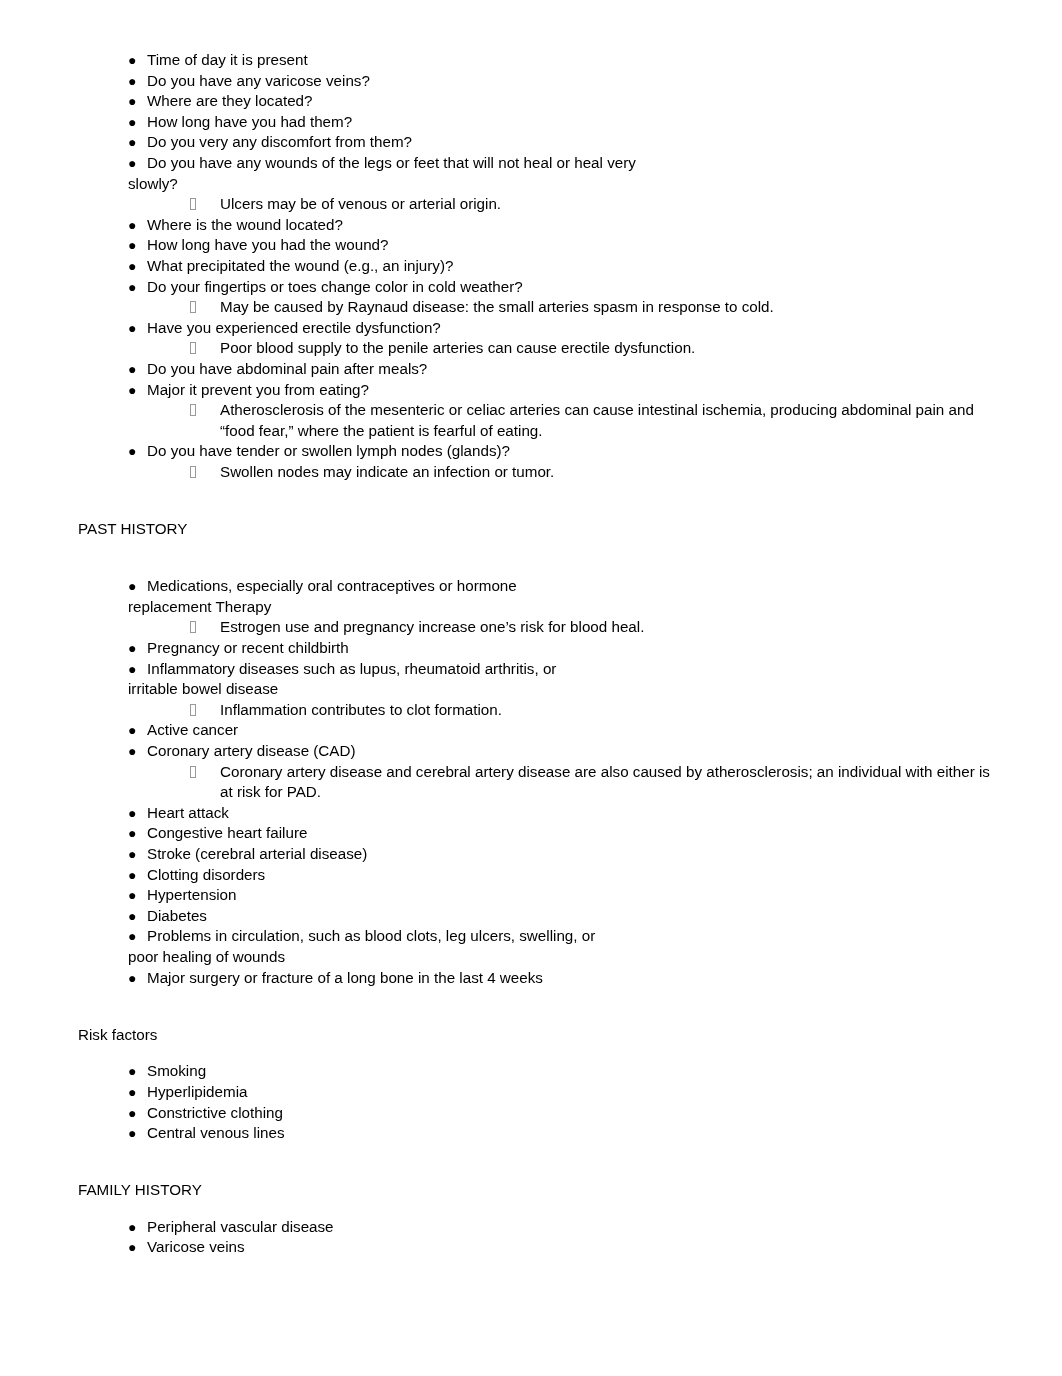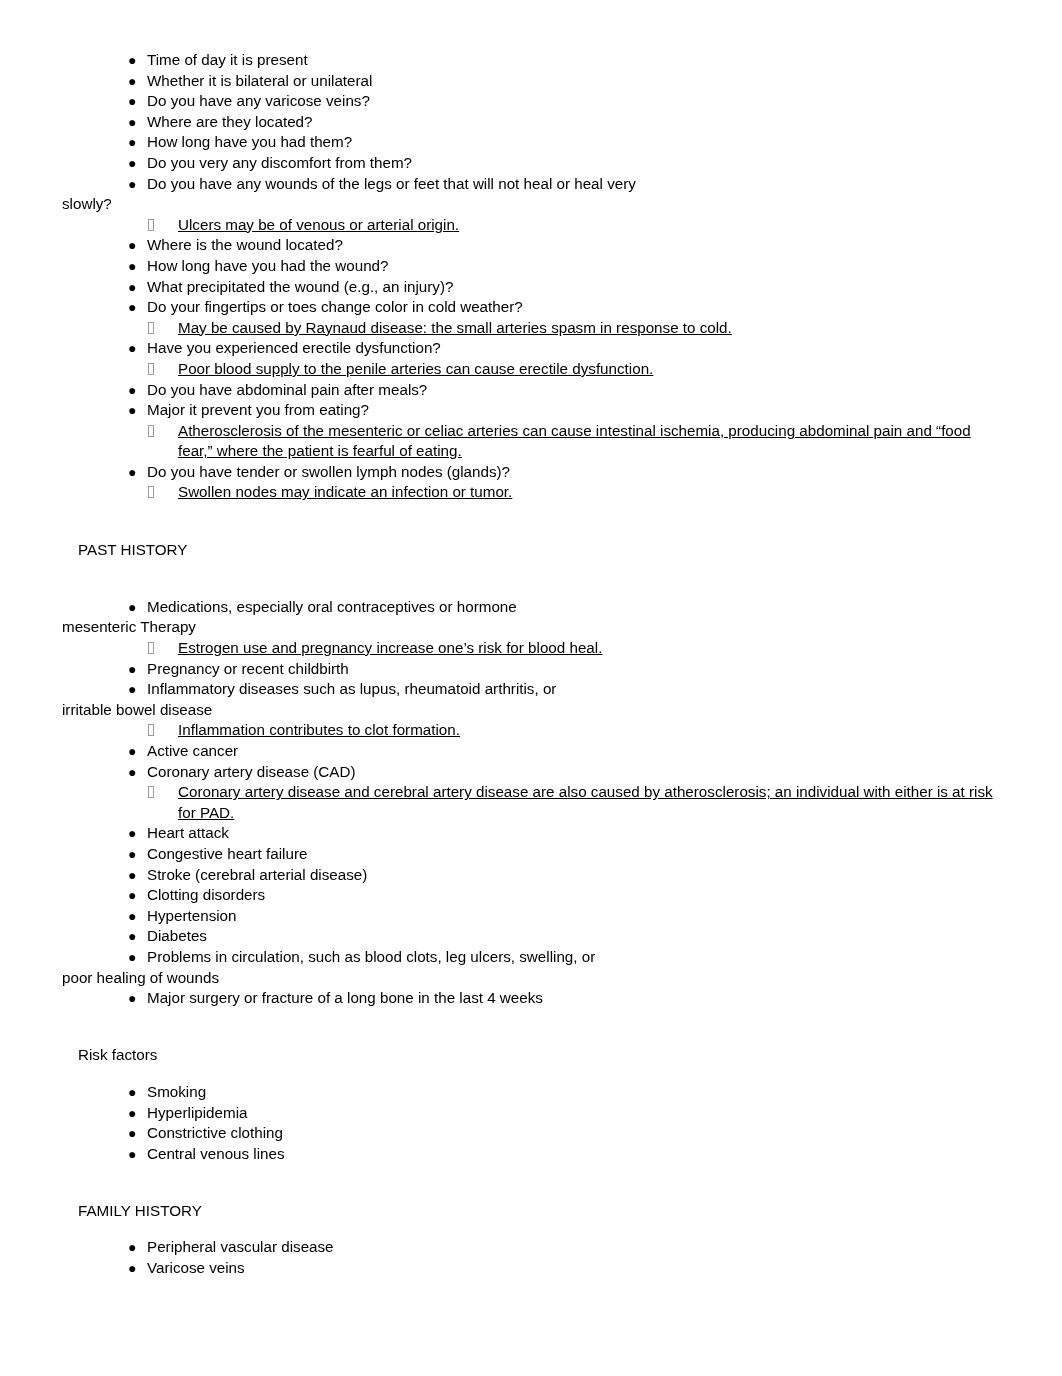--- a/index.html
+++ b/index.html
@@ -37,28 +37,28 @@
     font-size: 14px;
     line-height: 20.6px;
     vertical-align: top;
   }
   .b-row .txt {
     display: inline;
   }
   
   .cont {
     display: block;
+    margin-left: 66px;
   }
   
   .sub {
     display: block;
-    margin-left: 68px;     
+    margin-left: 110px;     
     padding-left: 48px;     
     text-indent: -30px;
-    text-decoration: underline;
   }
   .sub .boxglyph {
     display: inline-block;
     width: 30px;
     text-indent: 0;
     color: #8a8a8a;
     font-family: "DejaVu Sans", sans-serif;
   }
   .sub .subtxt {
     display: inline;
@@ -81,21 +81,20 @@
     background: transparent;
   }
 </style>
 </head>
 <body>
 
 <div class="page">
   <div class="doc" id="doc-root">
       <div>
         <div class="b-row"><span class="dot">●</span><span class="txt">Time of day it is present</span></div>
-        <div class="b-row"><span class="dot">●</span><span class="txt">Whether it is bilateral or unilateral</span></div>
         <div class="b-row"><span class="dot">●</span><span class="txt">Do you have any varicose veins?</span></div>
         <div class="b-row"><span class="dot">●</span><span class="txt">Where are they located?</span></div>
         <div class="b-row"><span class="dot">●</span><span class="txt">How long have you had them?</span></div>
         <div class="b-row"><span class="dot">●</span><span class="txt">Do you very any discomfort from them?</span></div>
         <div class="b-row"><span class="dot">●</span><span class="txt">Do you have any wounds of the legs or feet that will not heal or heal very</span></div>
         <div class="cont">slowly?</div>
         <div class="sub"><span class="boxglyph"><span class="tofu"></span></span><span class="subtxt">Ulcers may be of venous or arterial origin.</span></div>
         <div class="b-row"><span class="dot">●</span><span class="txt">Where is the wound located?</span></div>
         <div class="b-row"><span class="dot">●</span><span class="txt">How long have you had the wound?</span></div>
         <div class="b-row"><span class="dot">●</span><span class="txt">What precipitated the wound (e.g., an injury)?</span></div>
@@ -107,21 +106,21 @@
         <div class="b-row"><span class="dot">●</span><span class="txt">Major it prevent you from eating?</span></div>
         <div class="sub"><span class="boxglyph"><span class="tofu"></span></span><span class="subtxt">Atherosclerosis of the mesenteric or celiac arteries can cause intestinal ischemia, producing abdominal pain and “food fear,” where the patient is fearful of eating.</span></div>
         <div class="b-row"><span class="dot">●</span><span class="txt">Do you have tender or swollen lymph nodes (glands)?</span></div>
         <div class="sub"><span class="boxglyph"><span class="tofu"></span></span><span class="subtxt">Swollen nodes may indicate an infection or tumor.</span></div>
       </div>
       <div class="spacer-md"></div>
       <div class="heading">PAST HISTORY</div>
       <div class="spacer-sm"></div>
       <div>
         <div class="b-row"><span class="dot">●</span><span class="txt">Medications, especially oral contraceptives or hormone</span></div>
-        <div class="cont">mesenteric Therapy</div>
+        <div class="cont">replacement Therapy</div>
         <div class="sub"><span class="boxglyph"><span class="tofu"></span></span><span class="subtxt">Estrogen use and pregnancy increase one’s risk for blood heal.</span></div>
         <div class="b-row"><span class="dot">●</span><span class="txt">Pregnancy or recent childbirth</span></div>
         <div class="b-row"><span class="dot">●</span><span class="txt">Inflammatory diseases such as lupus, rheumatoid arthritis, or</span></div>
         <div class="cont">irritable bowel disease</div>
         <div class="sub"><span class="boxglyph"><span class="tofu"></span></span><span class="subtxt">Inflammation contributes to clot formation.</span></div>
         <div class="b-row"><span class="dot">●</span><span class="txt">Active cancer</span></div>
         <div class="b-row"><span class="dot">●</span><span class="txt">Coronary artery disease (CAD)</span></div>
         <div class="sub"><span class="boxglyph"><span class="tofu"></span></span><span class="subtxt">Coronary artery disease and cerebral artery disease are also caused by atherosclerosis; an individual with either is at risk for PAD.</span></div>
         <div class="b-row"><span class="dot">●</span><span class="txt">Heart attack</span></div>
         <div class="b-row"><span class="dot">●</span><span class="txt">Congestive heart failure</span></div>

